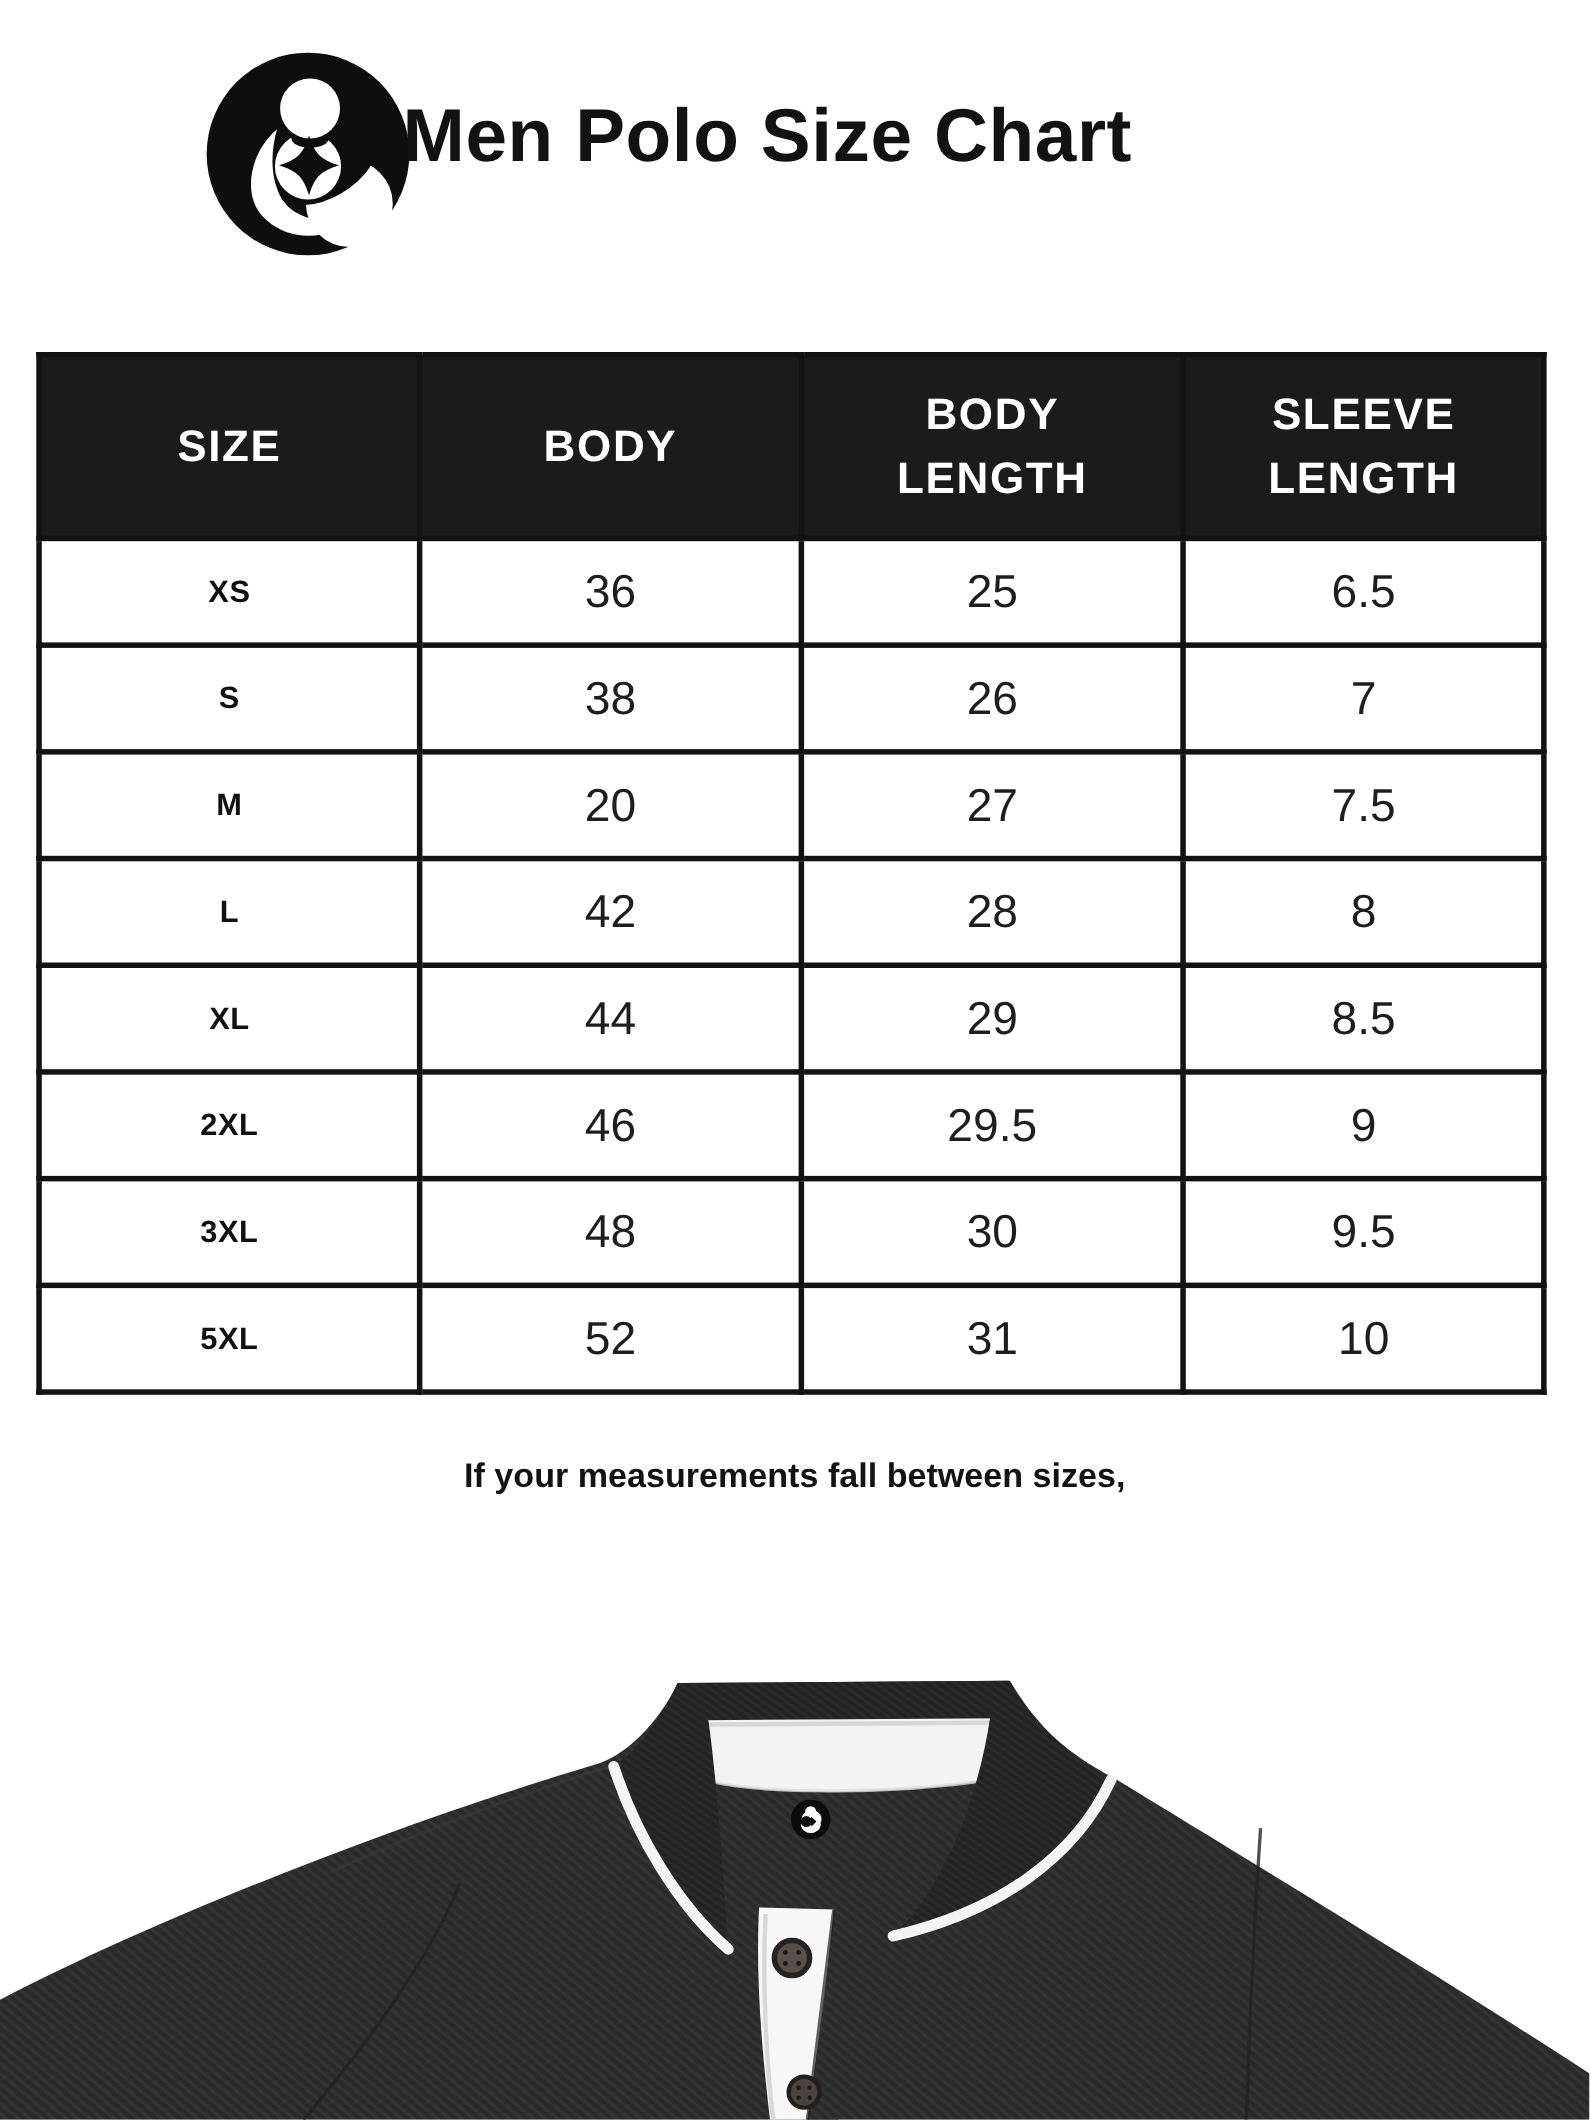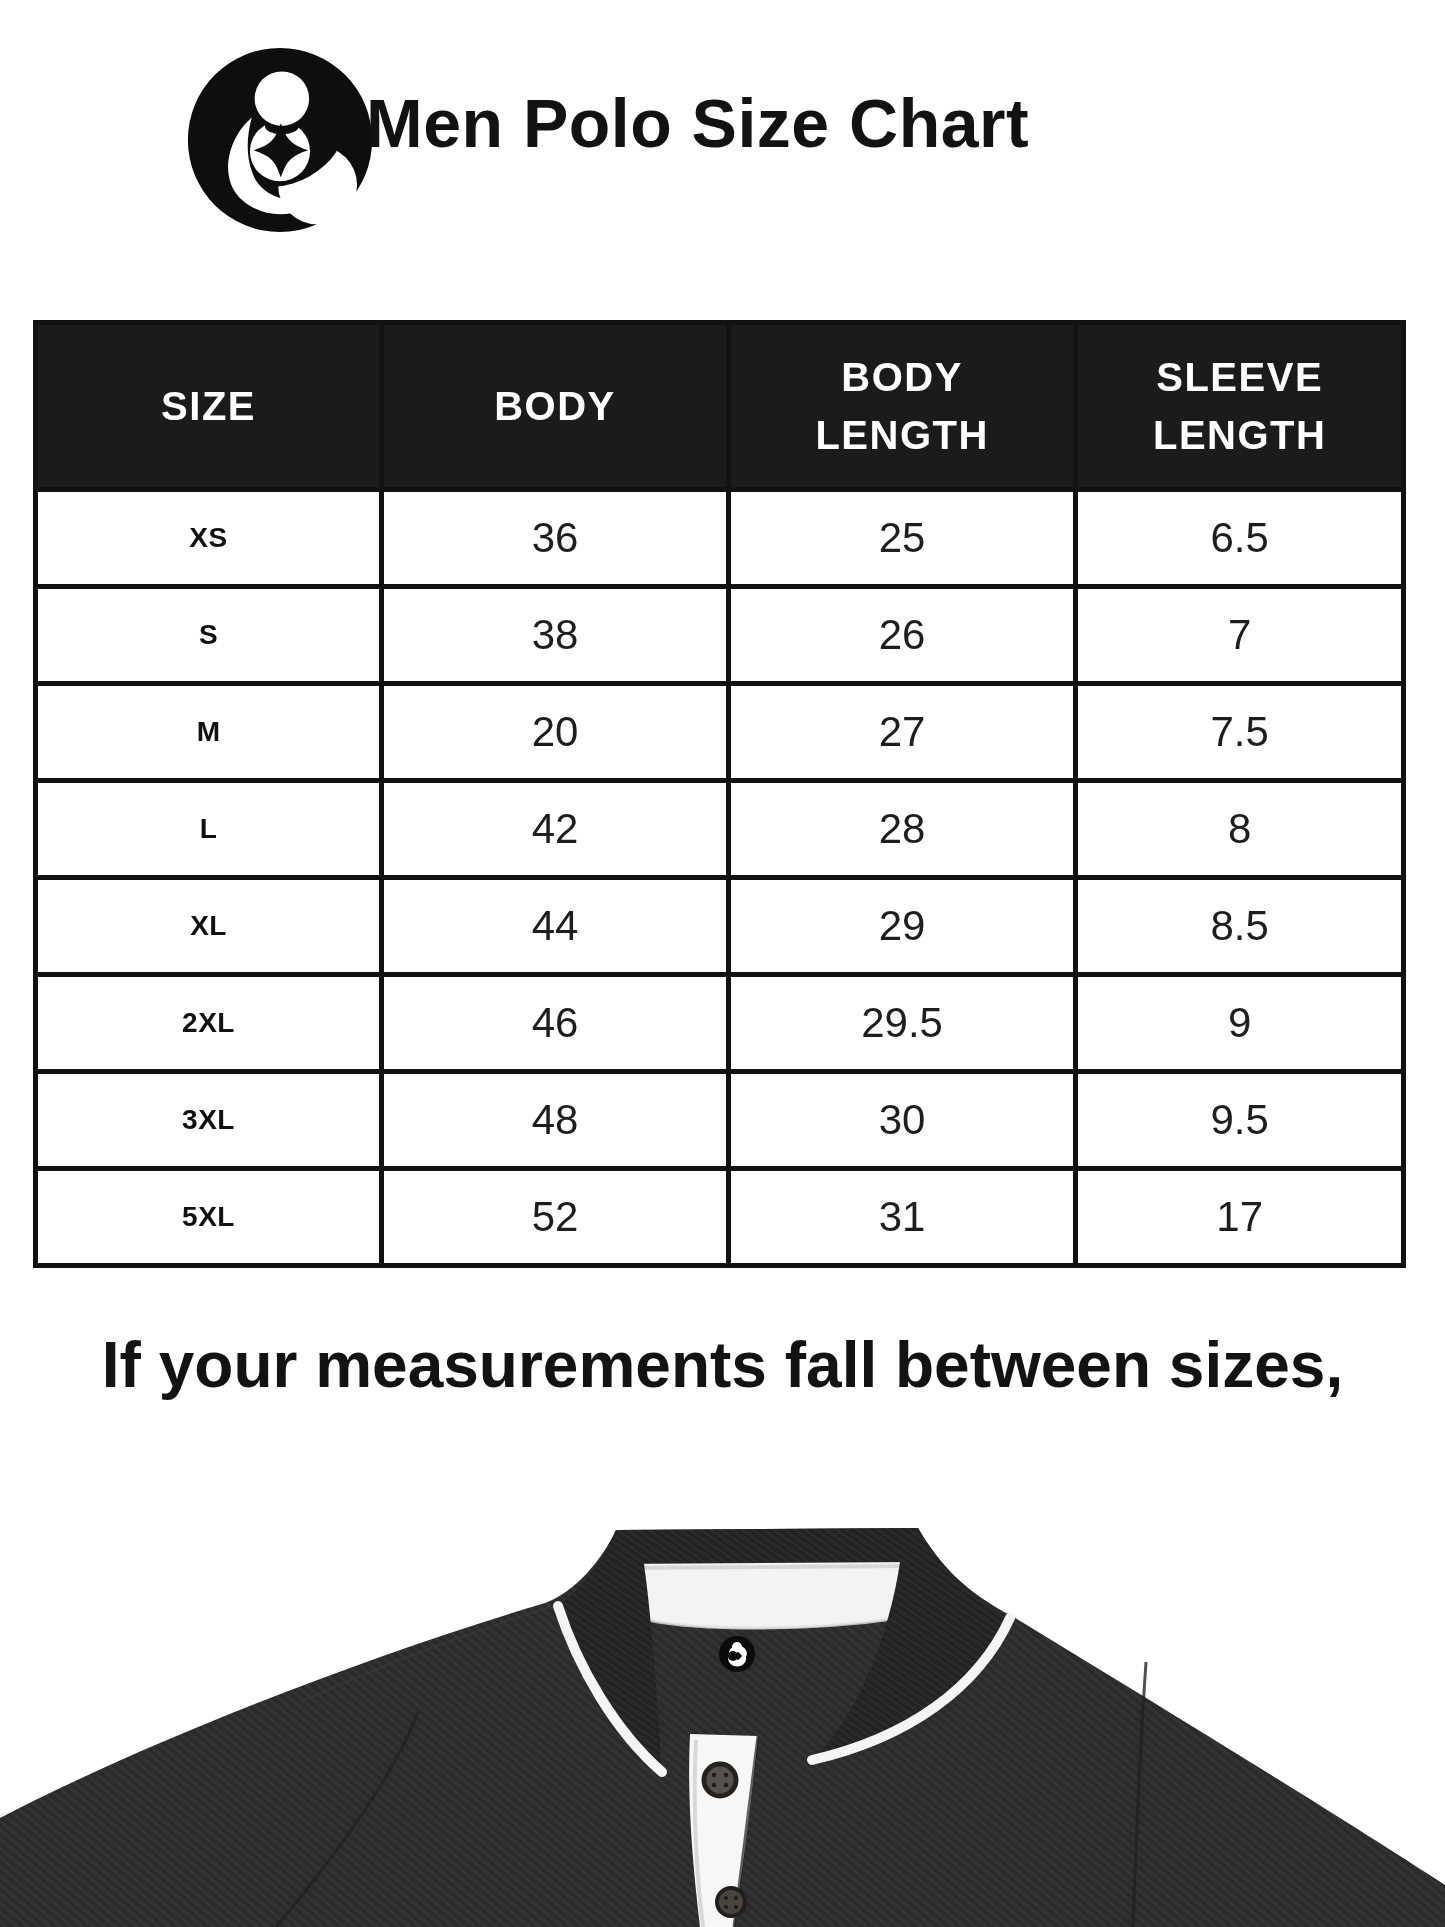--- a/index.html
+++ b/index.html
@@ -23,21 +23,21 @@
     background:#1b1b1b;color:#ffffff;font-weight:700;font-size:40px;
     height:162px;letter-spacing:1.5px;line-height:1.45;
   }
   .size-table thead th .hdr-narrow{display:inline-block;max-width:250px;}
   .size-table td{height:92px;background:#ffffff;}
   td.size-cell{font-weight:700;font-size:28px;color:#111111;letter-spacing:.5px;}
   td.num-cell{font-weight:300;font-size:42px;color:#1e1e1e;}
   
   .fit-note{
     position:absolute;left:0;top:1320px;width:1445px;text-align:center;
-    font-size:64px;font-weight:800;line-height:1.42;color:#131313;
+    font-size:31px;font-weight:800;line-height:1.42;color:#131313;
   }
   
   .shirt-photo{position:absolute;left:0;top:1500px;width:1445px;height:427px;}
   .shirt-photo svg{width:100%;height:100%;display:block;}
 </style>
 </head>
 <body>
 
 <div class="brand-header">
   <div class="logo">
@@ -111,21 +111,21 @@
       <tr>
         <td class="size-cell">3XL</td>
         <td class="num-cell">48</td>
         <td class="num-cell">30</td>
         <td class="num-cell">9.5</td>
       </tr>
       <tr>
         <td class="size-cell">5XL</td>
         <td class="num-cell">52</td>
         <td class="num-cell">31</td>
-        <td class="num-cell">17</td>
+        <td class="num-cell">10</td>
       </tr>
     </tbody>
   </table>
 </div>
 
 <div class="fit-note">
   <div>If your measurements fall between sizes,</div>
 </div>
 
 <div class="shirt-photo">

